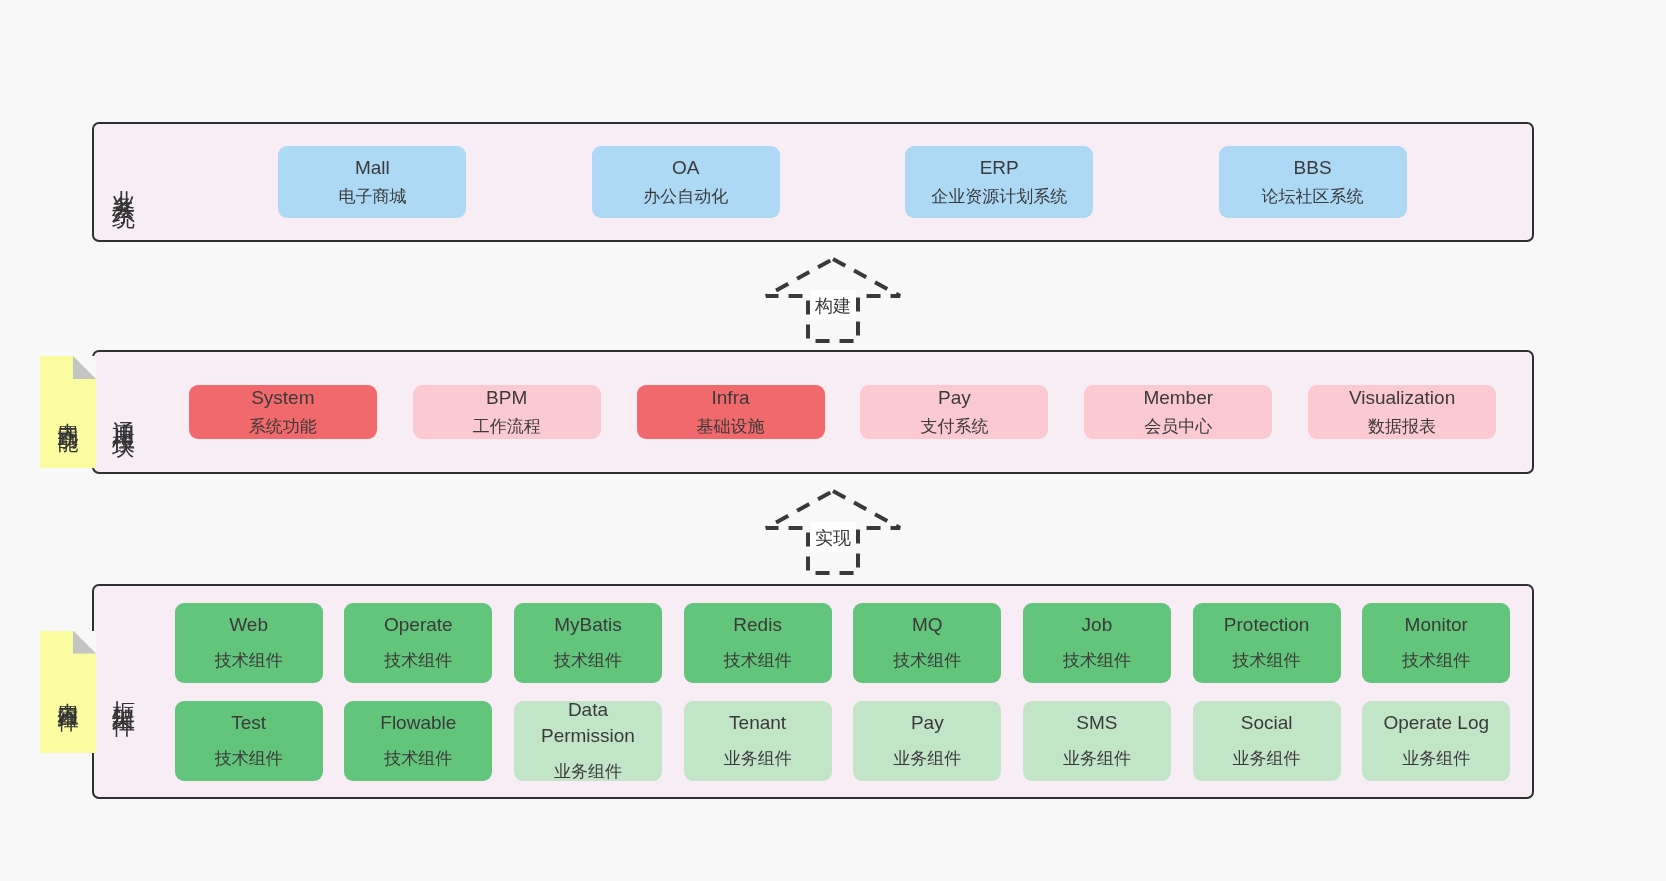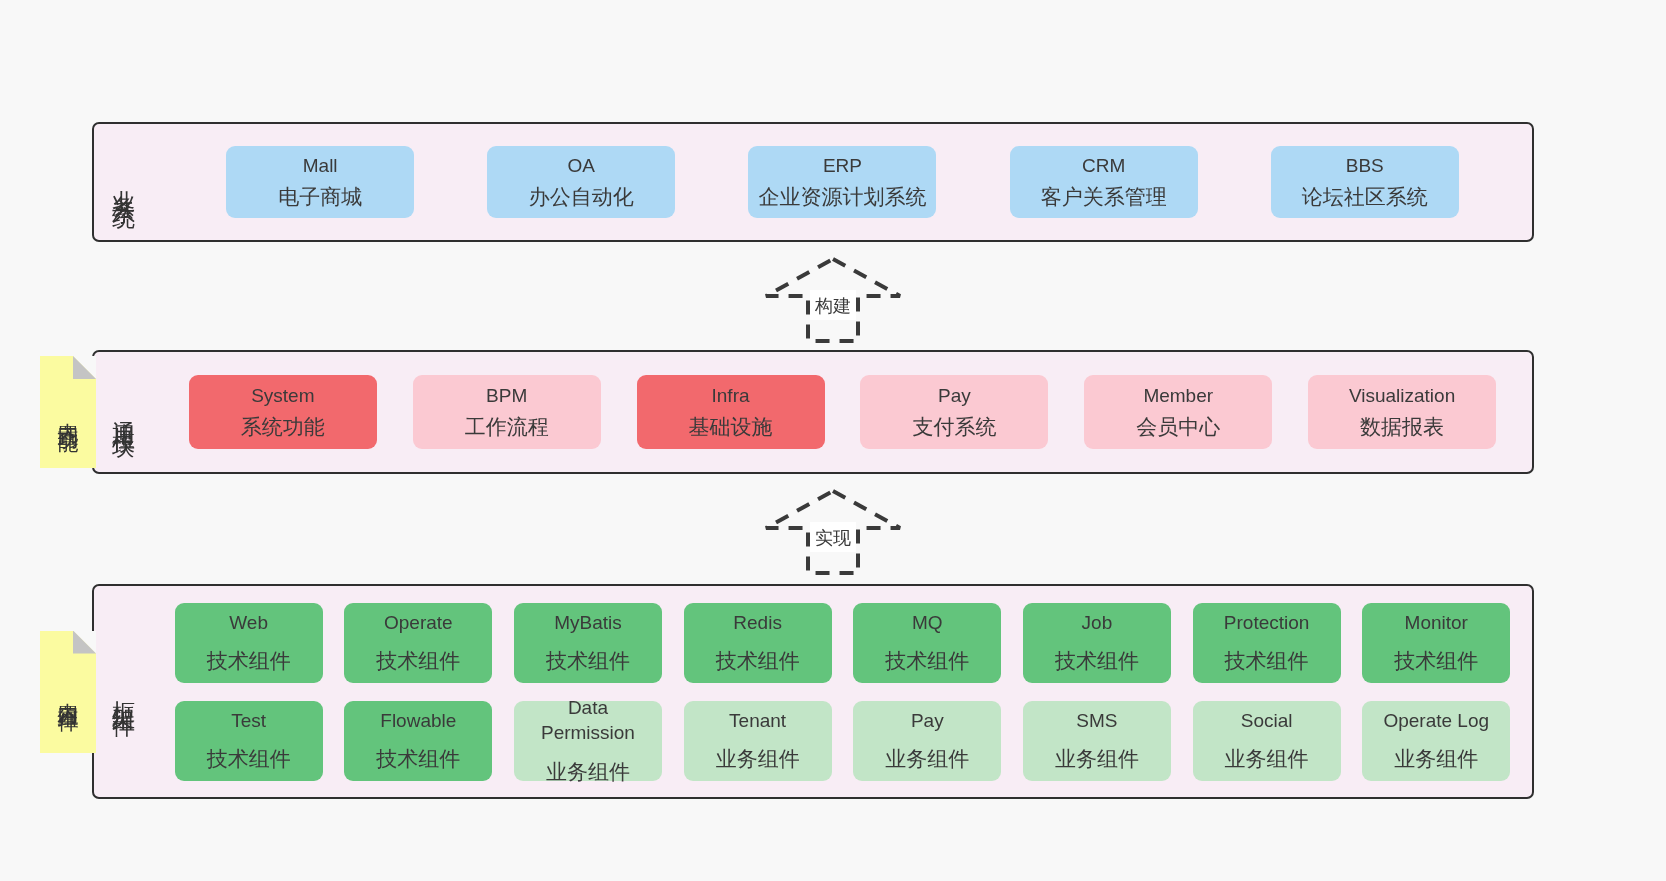--- a/index.html
+++ b/index.html
@@ -63,24 +63,24 @@
     border-radius:9px;
     display:flex;
     flex-direction:column;
     justify-content:center;
     align-items:center;
     text-align:center;
     padding:12px 10px;
     line-height:1.35;
   }
   .band-1 .box{width:188px;height:72px;}
-  .band-2 .box{width:188px;height:74px;}
+  .band-2 .box{width:188px;height:54px;}
   .band-3 .box{width:148px;height:80px;}
   .box-title{font-size:19px;}
-  .box-subtitle{font-size:21px;margin-top:5px;}
+  .box-subtitle{font-size:17px;margin-top:5px;}
   .band-3 .box-subtitle{margin-top:12px;}
 
   .blue{background:#aed9f5;}
   .red{background:#f2696d;}
   .pink{background:#fbc9d2;}
   .green{background:#63c47c;}
   .lightgreen{background:#c2e5c7;}
 
   
   .note{
@@ -144,24 +144,20 @@
       </div>
       <div class="box blue">
         <div class="box-title">OA</div>
         <div class="box-subtitle">办公自动化</div>
       </div>
       <div class="box blue">
         <div class="box-title">ERP</div>
         <div class="box-subtitle">企业资源计划系统</div>
       </div>
       <div class="box blue">
-        <div class="box-title">CRM</div>
-        <div class="box-subtitle">客户关系管理</div>
-      </div>
-      <div class="box blue">
         <div class="box-title">BBS</div>
         <div class="box-subtitle">论坛社区系统</div>
       </div>
     </div>
   </section>
 
   <div class="arrow-wrap arrow-1">
     <svg class="arrow-svg" width="140" height="88" viewBox="0 0 140 88">
       <polygon class="arrow-shape" points="70,3 137,40 95,40 95,85 45,85 45,40 3,40"></polygon>
       <rect class="arrow-label-bg" x="47" y="34" width="46" height="30"></rect>

